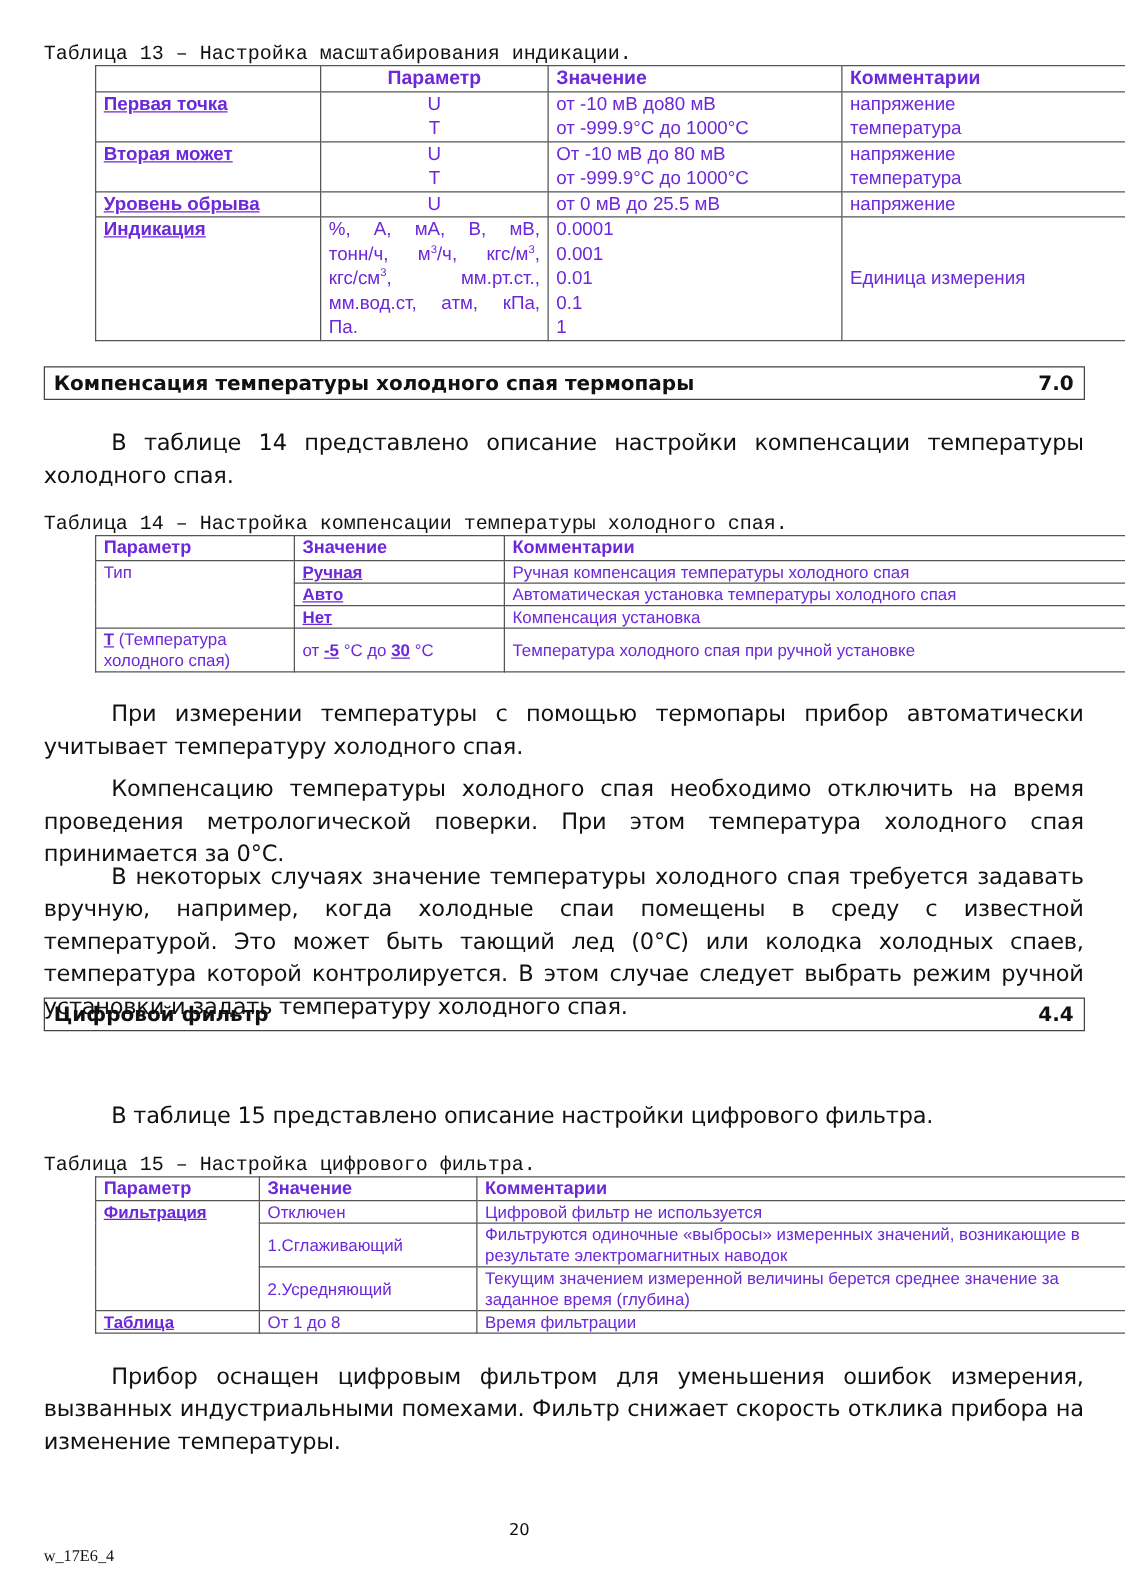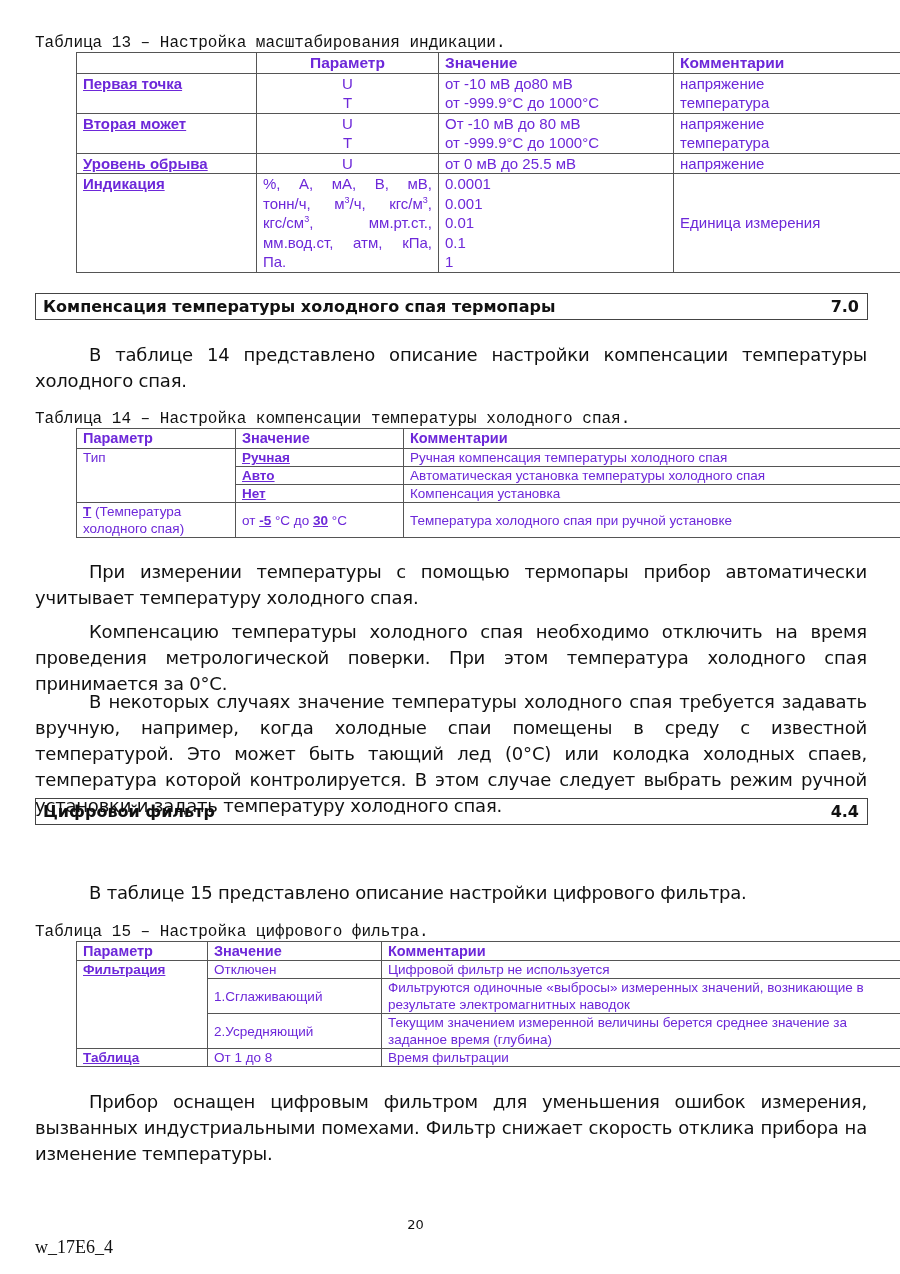--- a/index.html
+++ b/index.html
@@ -29,21 +29,21 @@
   .para .indent { display: inline-block; width: 54px; }
 
   
   #t14 { left: 35px; top: 428px; width: 833px; font-size: 13.5px; line-height: 17px; }
   #t14 th { font-size: 14.5px; line-height: 19px; }
   
   #t15 { left: 35px; top: 941px; width: 833px; font-size: 13.5px; line-height: 17px; }
   #t15 th { font-size: 14.5px; line-height: 18px; }
 
   .footer-page { position: absolute; left: 0; width: 831px; top: 1217px; text-align: center; font-family: "DejaVu Sans", sans-serif; font-size: 13px; }
-  .footer-id { position: absolute; left: 35px; top: 1237px; font-family: "Liberation Serif", serif; font-size: 18px; }
+  .footer-id { position: absolute; left: 35px; top: 1237px; font-family: "Liberation Serif", serif; font-size: 13px; }
 </style>
 </head>
 <body>
 
 <div class="caption" style="top:36px;">Таблица 13 – Настройка масштабирования индикации.</div>
 <table id="t13">
   <colgroup>
       <col style="width:180px">
       <col style="width:182px">
       <col style="width:235px">

